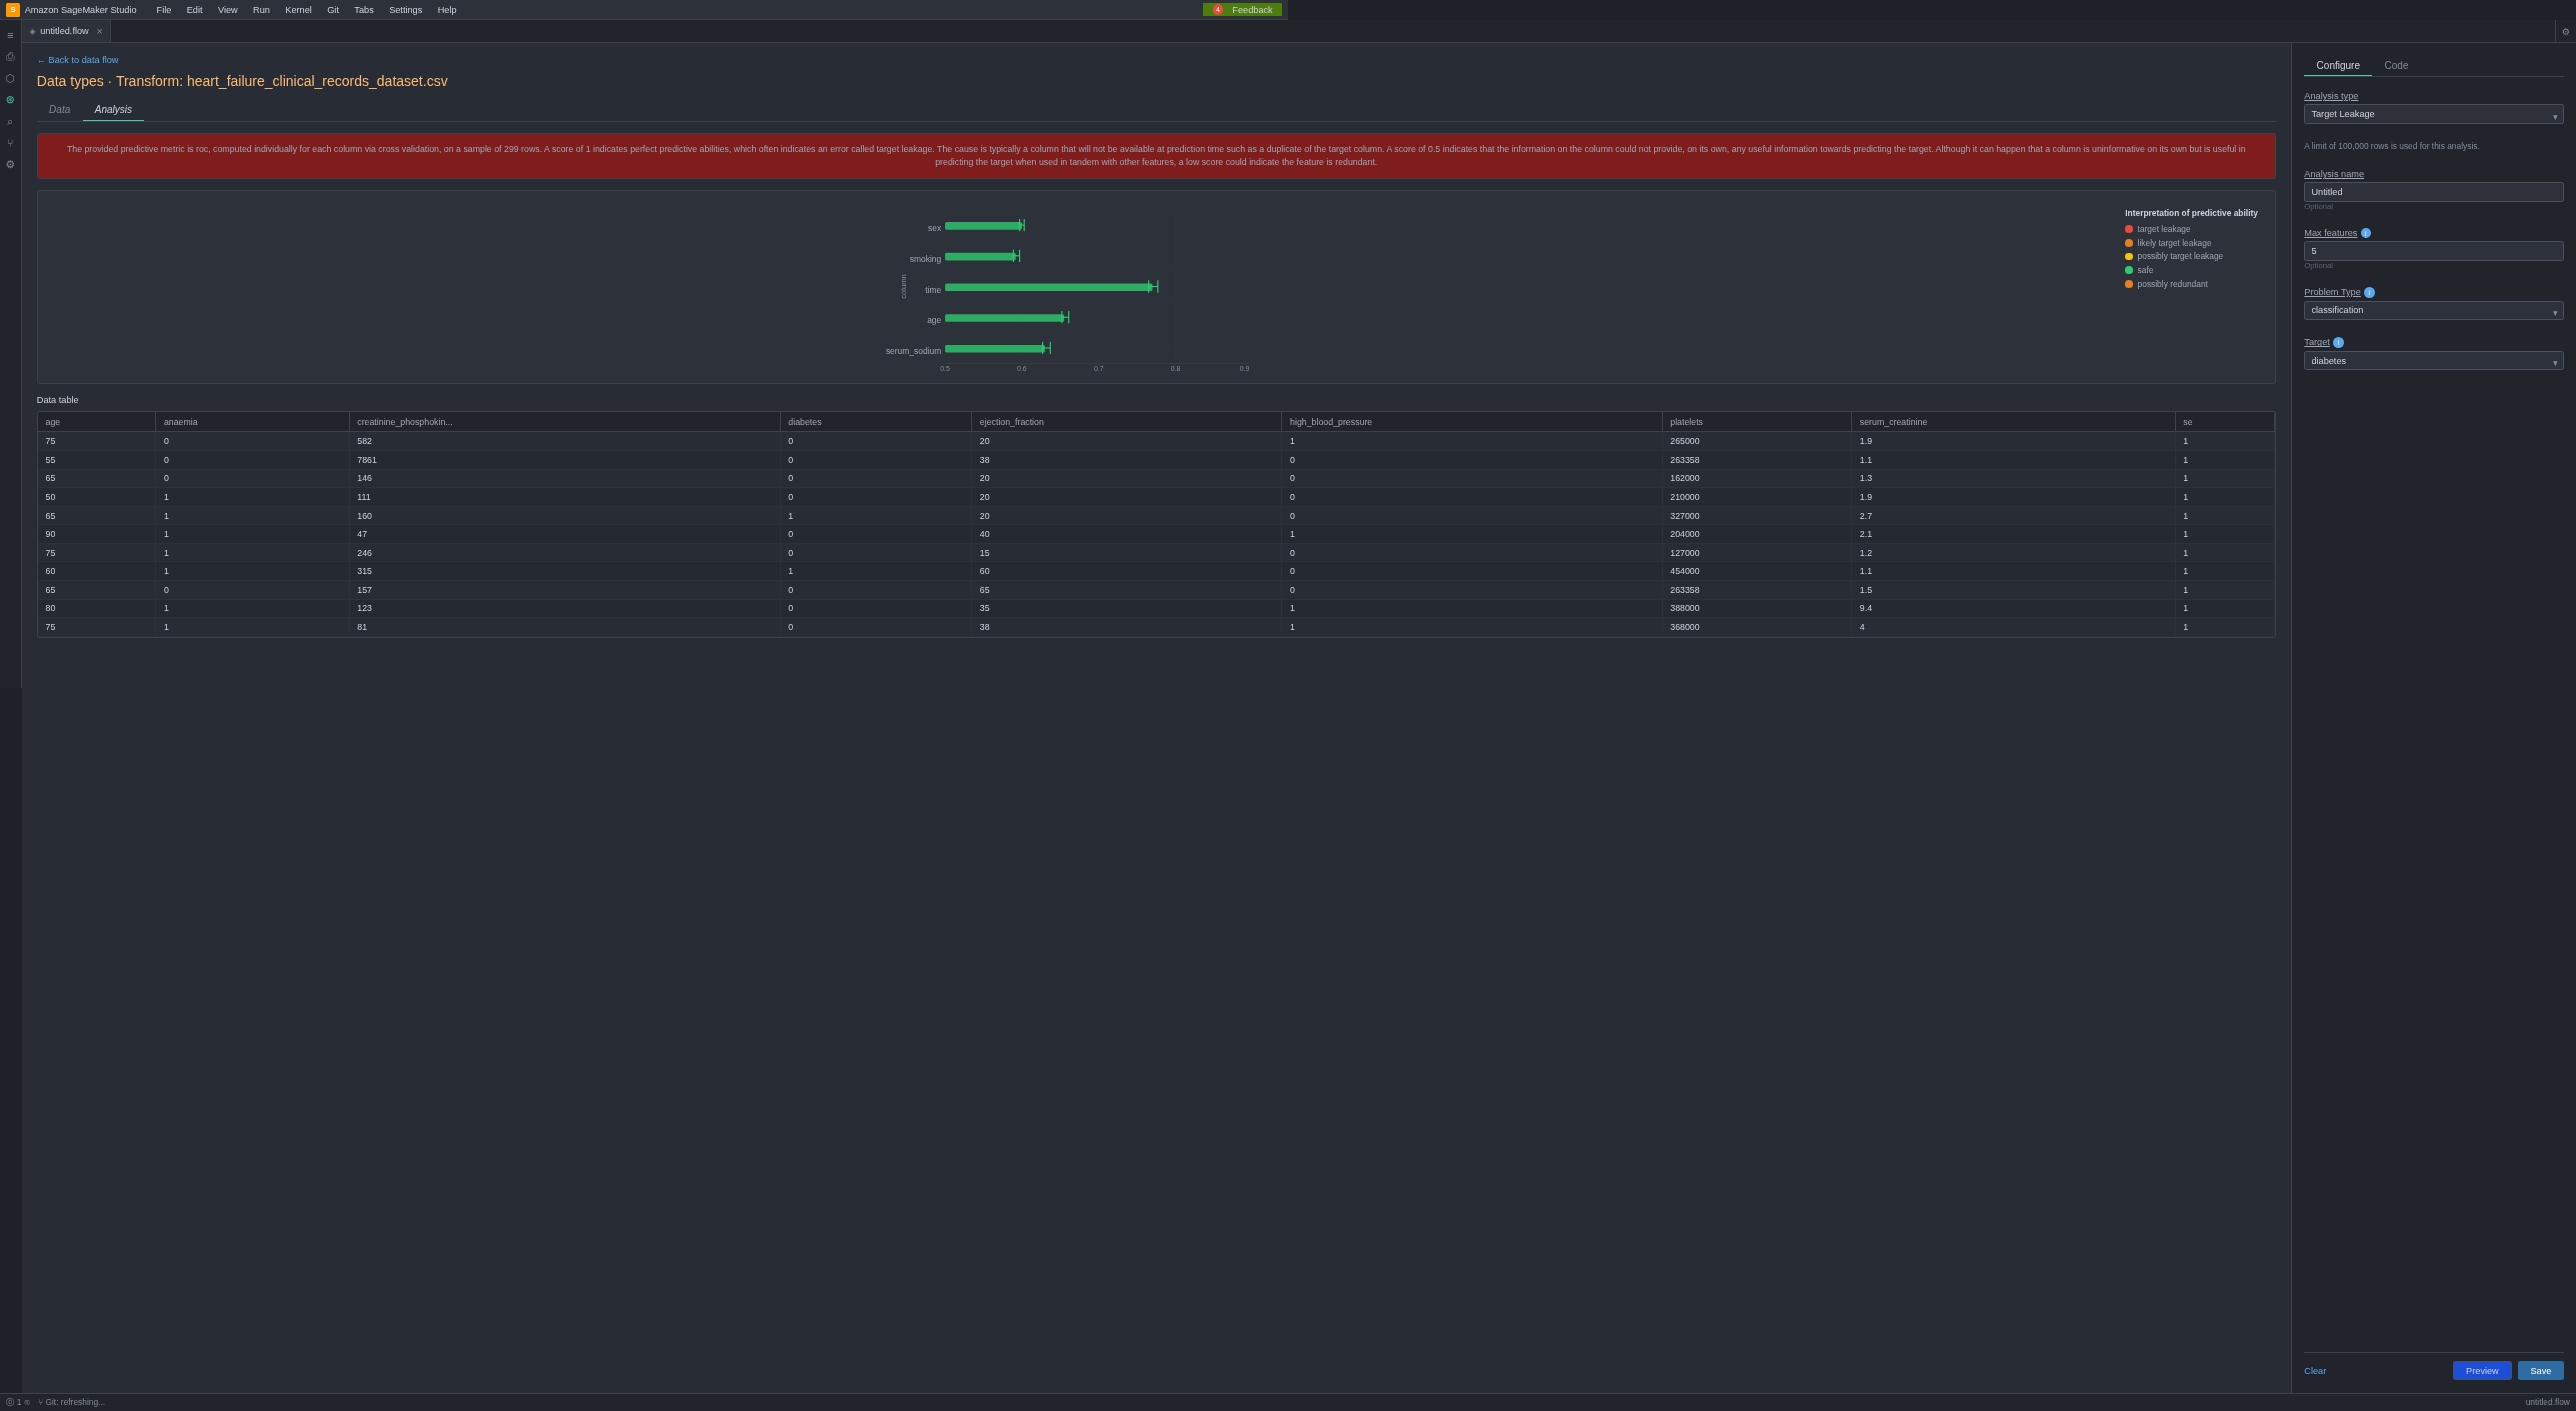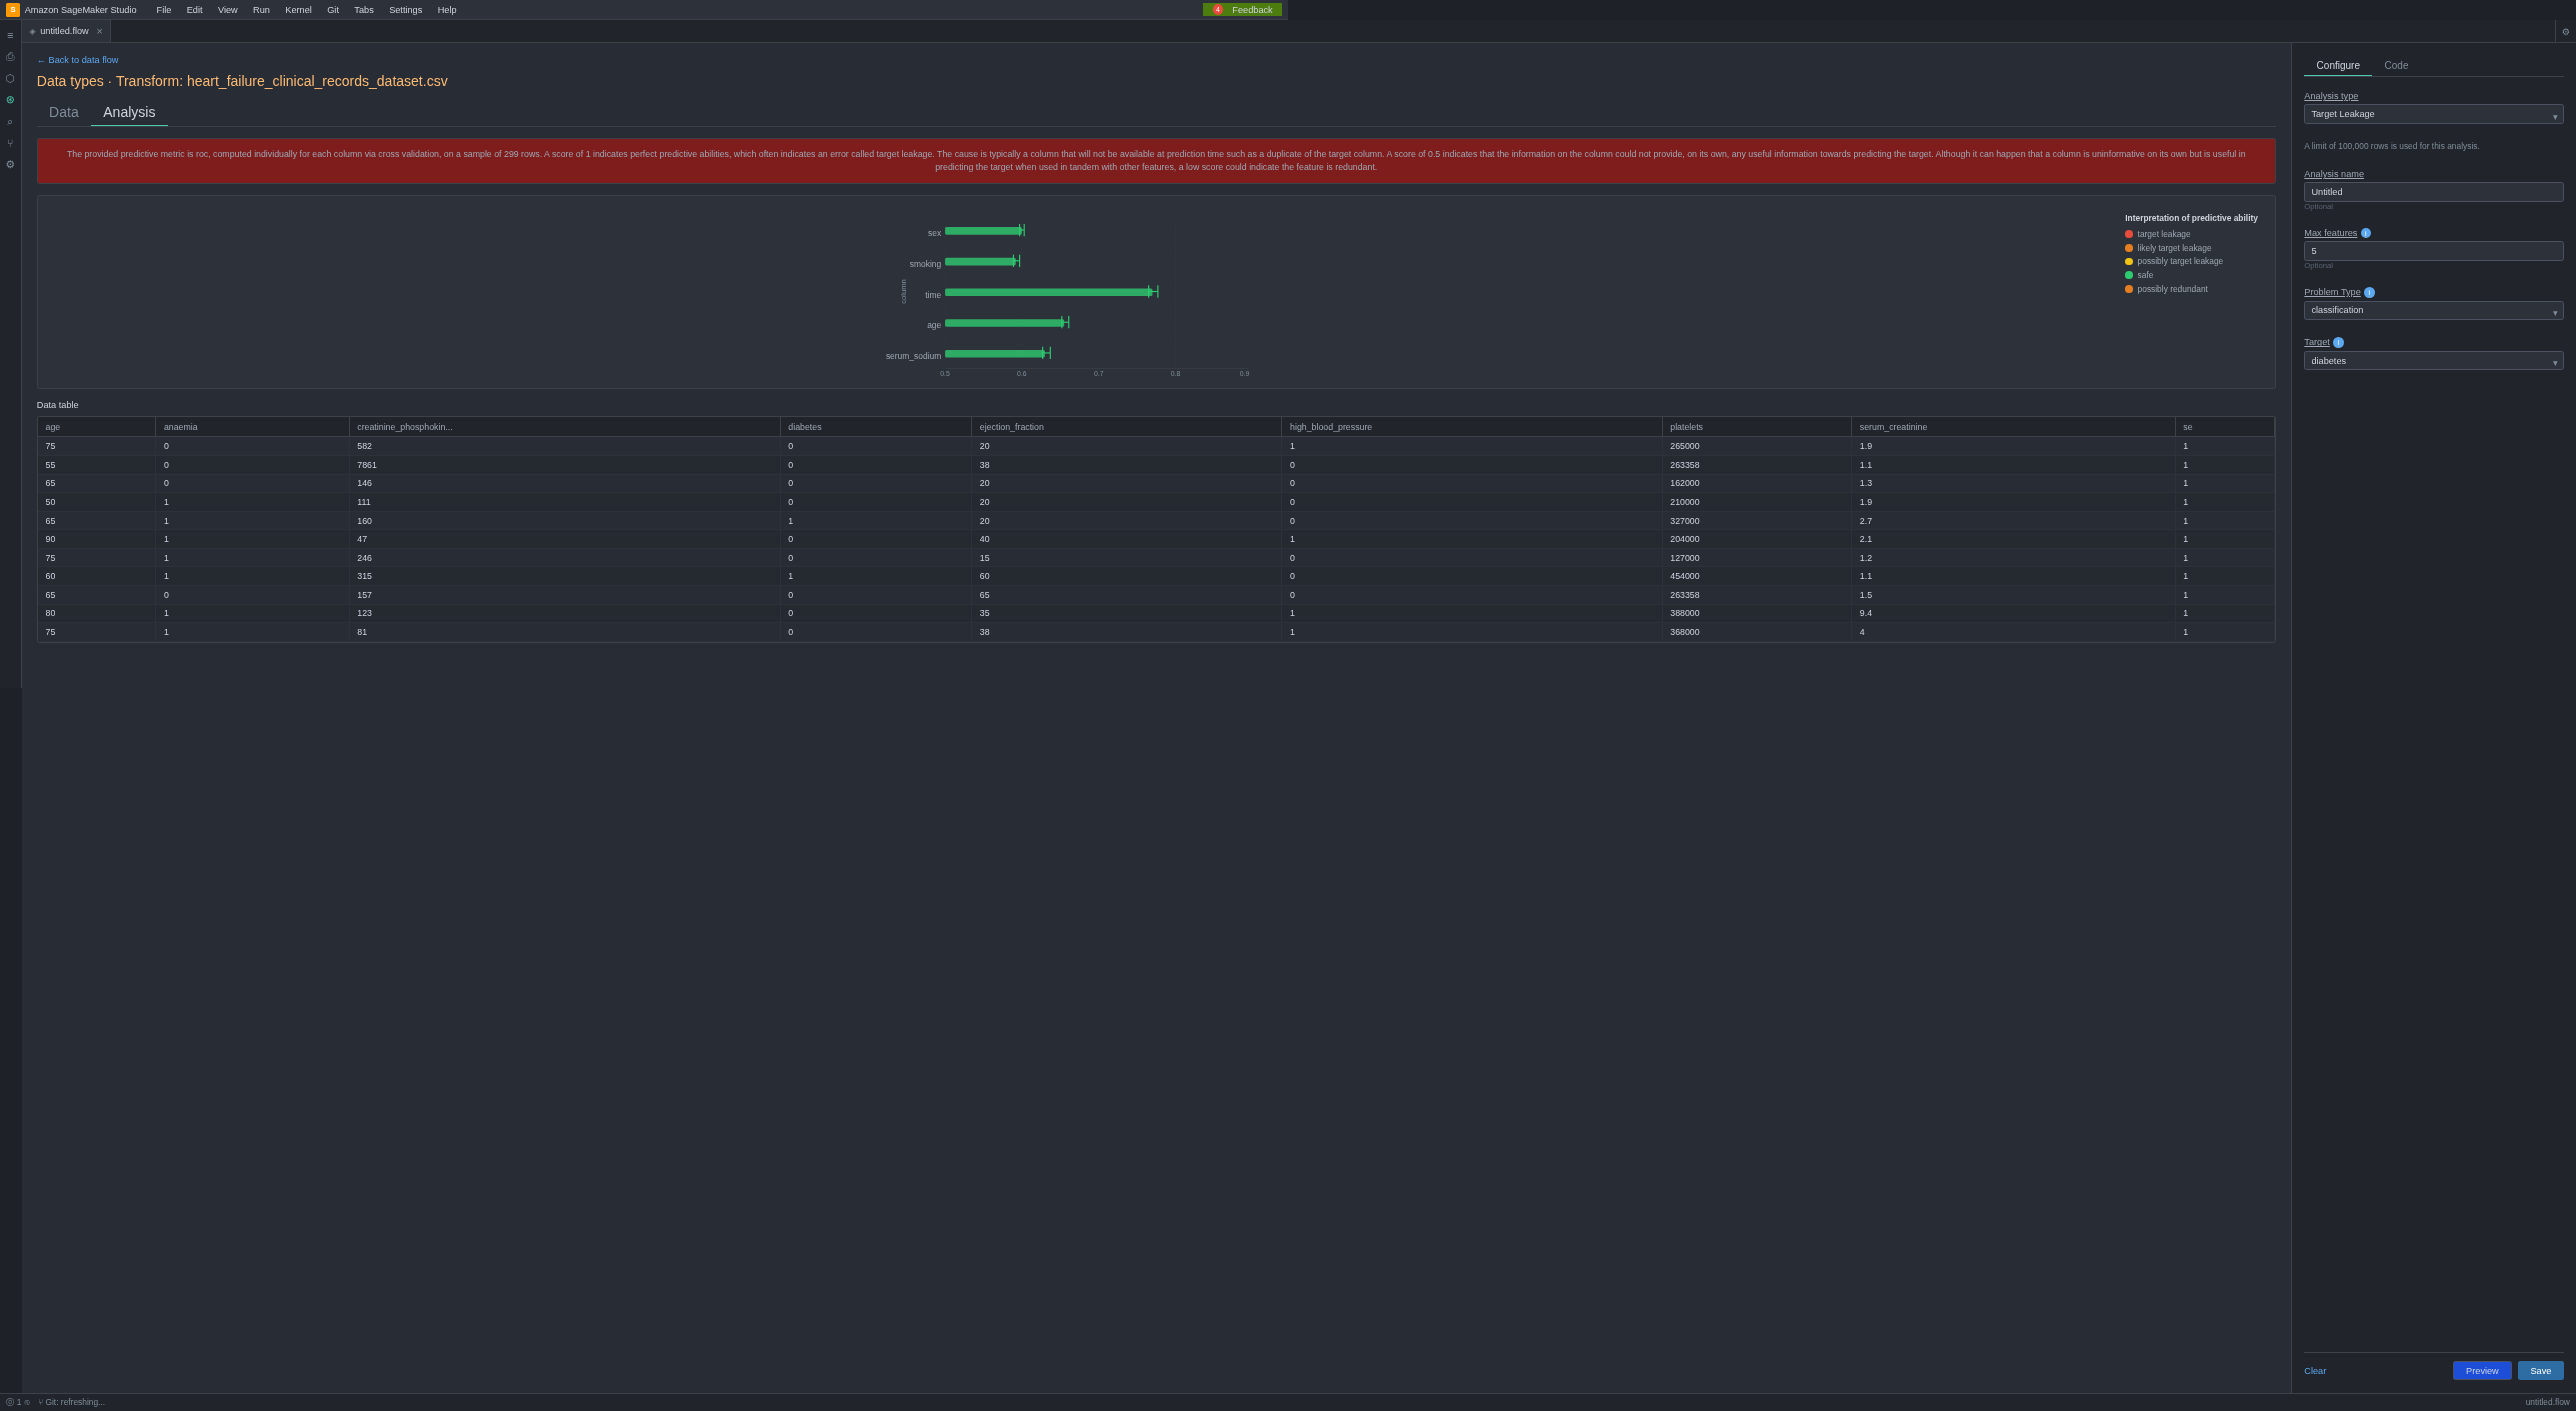--- a/index.html
+++ b/index.html
@@ -152,24 +152,25 @@
 
     
     .content-tabs {
       display: flex;
       border-bottom: 0.8px solid #3d4148;
       margin-bottom: 10.7px;
       gap: 0;
     }
     .content-tab {
       padding: 4.6px 12.3px;
-      font-size: 14px;
+      font-size: 10px;
       color: #7f8c9a;
       cursor: pointer;
       border-bottom: 1.5px solid transparent;
+      font-style: italic;
     }
     .content-tab.active {
       color: #cdd3de;
       border-bottom: 1.5px solid #4ec9b0;
     }
 
     
     .description-box {
       background: #7f1d1d;
       border: 0.8px solid #3d4148;

